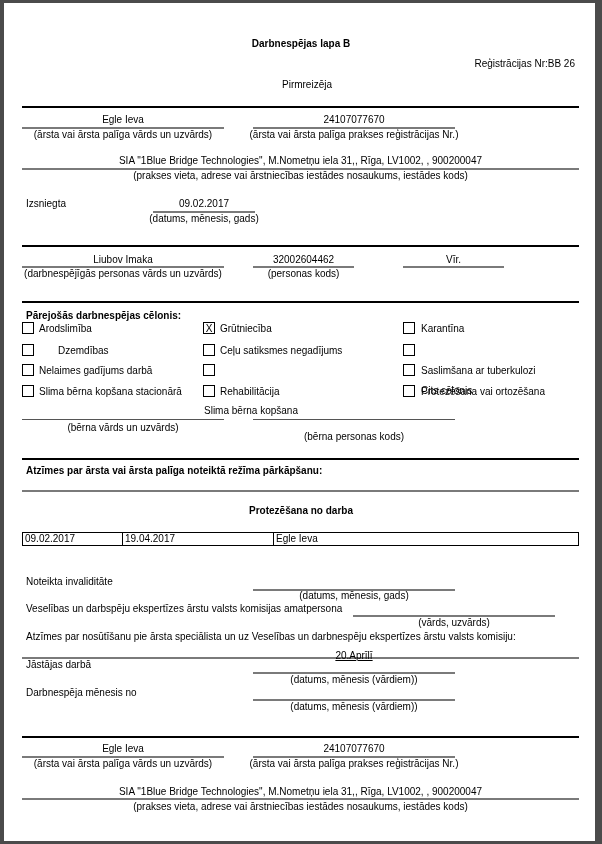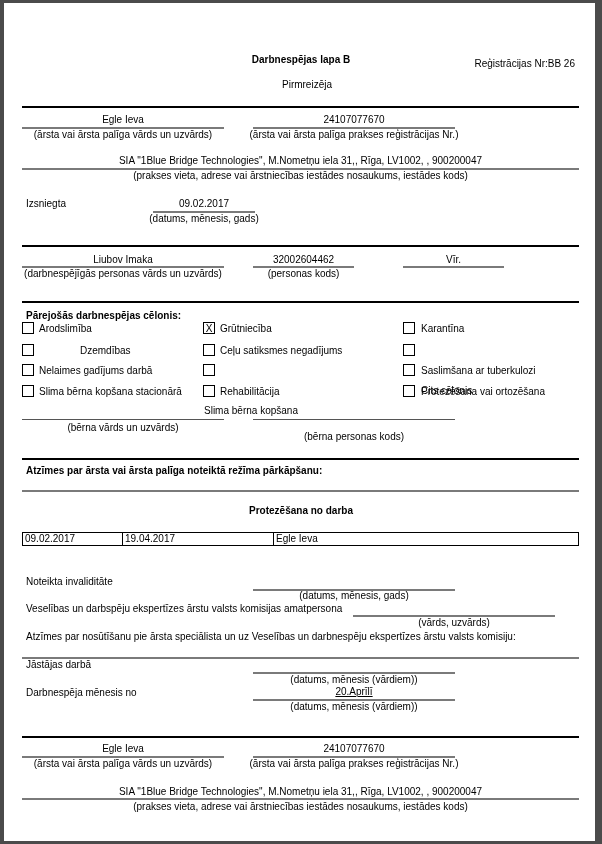--- a/index.html
+++ b/index.html
@@ -14,21 +14,21 @@
   .cb { position:absolute; width:12px; height:12px; border:1px solid #000; box-sizing:border-box;
         font-size:10px; line-height:11px; text-align:center; }
   table.rel { position:absolute; left:22px; top:532px; width:557px; border-collapse:collapse; font-size:10px; }
   table.rel td { border:1px solid #000; padding:0 2px; height:12px; line-height:12px; white-space:nowrap; }
 </style>
 </head>
 <body>
 
 <div class="page"></div>
 
-<div class="t c b" style="left:0;width:602px;top:54px;text-align:center;">Darbnespējas lapa B</div>
+<div class="t c b" style="left:0;width:602px;top:38px;text-align:center;">Darbnespējas lapa B</div>
 <div class="t" style="right:27px;top:58px;">Reģistrācijas Nr:BB 26</div>
 <div class="t c" style="left:16px;width:582px;top:79px;">Pirmreizēja</div>
 <div class="hr-thick" style="left:22px;width:557px;top:106px;"></div>
 
 <div class="t c" style="left:22px;width:202px;top:114px;">Egle Ieva</div>
 <div class="hr-gray" style="left:22px;width:202px;top:127px;"></div>
 <div class="t c" style="left:22px;width:202px;top:129px;">(ārsta vai ārsta palīga vārds un uzvārds)</div>
 <div class="t c" style="left:253px;width:202px;top:114px;">24107077670</div>
 <div class="hr-gray" style="left:253px;width:202px;top:127px;"></div>
 <div class="t c" style="left:240px;width:228px;top:129px;">(ārsta vai ārsta palīga prakses reģistrācijas Nr.)</div>
@@ -53,21 +53,21 @@
 <div class="t c" style="left:403px;width:101px;top:254px;">Vīr.</div>
 <div class="hr-gray" style="left:403px;width:101px;top:266px;"></div>
 
 <div class="hr-thick" style="left:22px;width:557px;top:301px;"></div>
 
 <div class="t b" style="left:26px;top:310px;">Pārejošās darbnespējas cēlonis:</div>
 
 <div class="cb" style="left:22px;top:322px;"></div>
 <div class="t" style="left:39px;top:323px;">Arodslimība</div>
 <div class="cb" style="left:22px;top:344px;"></div>
-<div class="t" style="left:45px;top:345px;padding-left:35px;">Dzemdības</div>
+<div class="t" style="left:23px;top:345px;padding-left:35px;">Dzemdības</div>
 <div class="cb" style="left:22px;top:364px;"></div>
 <div class="t" style="left:39px;top:365px;">Nelaimes gadījums darbā</div>
 <div class="cb" style="left:22px;top:385px;"></div>
 <div class="t" style="left:39px;top:386px;">Slima bērna kopšana stacionārā</div>
 
 <div class="cb" style="left:203px;top:322px;">X</div>
 <div class="t" style="left:220px;top:323px;">Grūtniecība</div>
 <div class="cb" style="left:203px;top:344px;"></div>
 <div class="t" style="left:220px;top:345px;">Ceļu satiksmes negadījums</div>
 <div class="cb" style="left:203px;top:364px;"></div>
@@ -117,21 +117,21 @@
 <div class="hr-gray" style="left:353px;width:202px;top:615px;"></div>
 <div class="t c" style="left:353px;width:202px;top:617px;">(vārds, uzvārds)</div>
 <div class="t" style="left:26px;top:631px;">Atzīmes par nosūtīšanu pie ārsta speciālista un uz Veselības un darbnespēju ekspertīzes ārstu valsts komisiju:</div>
 
 <div class="hr-gray" style="left:22px;width:557px;top:657px;"></div>
 
 <div class="t" style="left:26px;top:659px;">Jāstājas darbā</div>
 <div class="hr-gray" style="left:253px;width:202px;top:672px;"></div>
 <div class="t c" style="left:253px;width:202px;top:674px;">(datums, mēnesis (vārdiem))</div>
 <div class="t" style="left:26px;top:687px;">Darbnespēja mēnesis no</div>
-<div class="t c" style="left:253px;width:202px;top:686px;text-decoration:underline;">20.Aprīlī</div>
+<div class="t c" style="left:253px;width:202px;top:650px;text-decoration:underline;">20.Aprīlī</div>
 <div class="hr-gray" style="left:253px;width:202px;top:699px;"></div>
 <div class="t c" style="left:253px;width:202px;top:701px;">(datums, mēnesis (vārdiem))</div>
 
 <div class="hr-thick" style="left:22px;width:557px;top:736px;"></div>
 
 <div class="t c" style="left:22px;width:202px;top:743px;">Egle Ieva</div>
 <div class="hr-gray" style="left:22px;width:202px;top:756px;"></div>
 <div class="t c" style="left:22px;width:202px;top:758px;">(ārsta vai ārsta palīga vārds un uzvārds)</div>
 <div class="t c" style="left:253px;width:202px;top:743px;">24107077670</div>
 <div class="hr-gray" style="left:253px;width:202px;top:756px;"></div>

